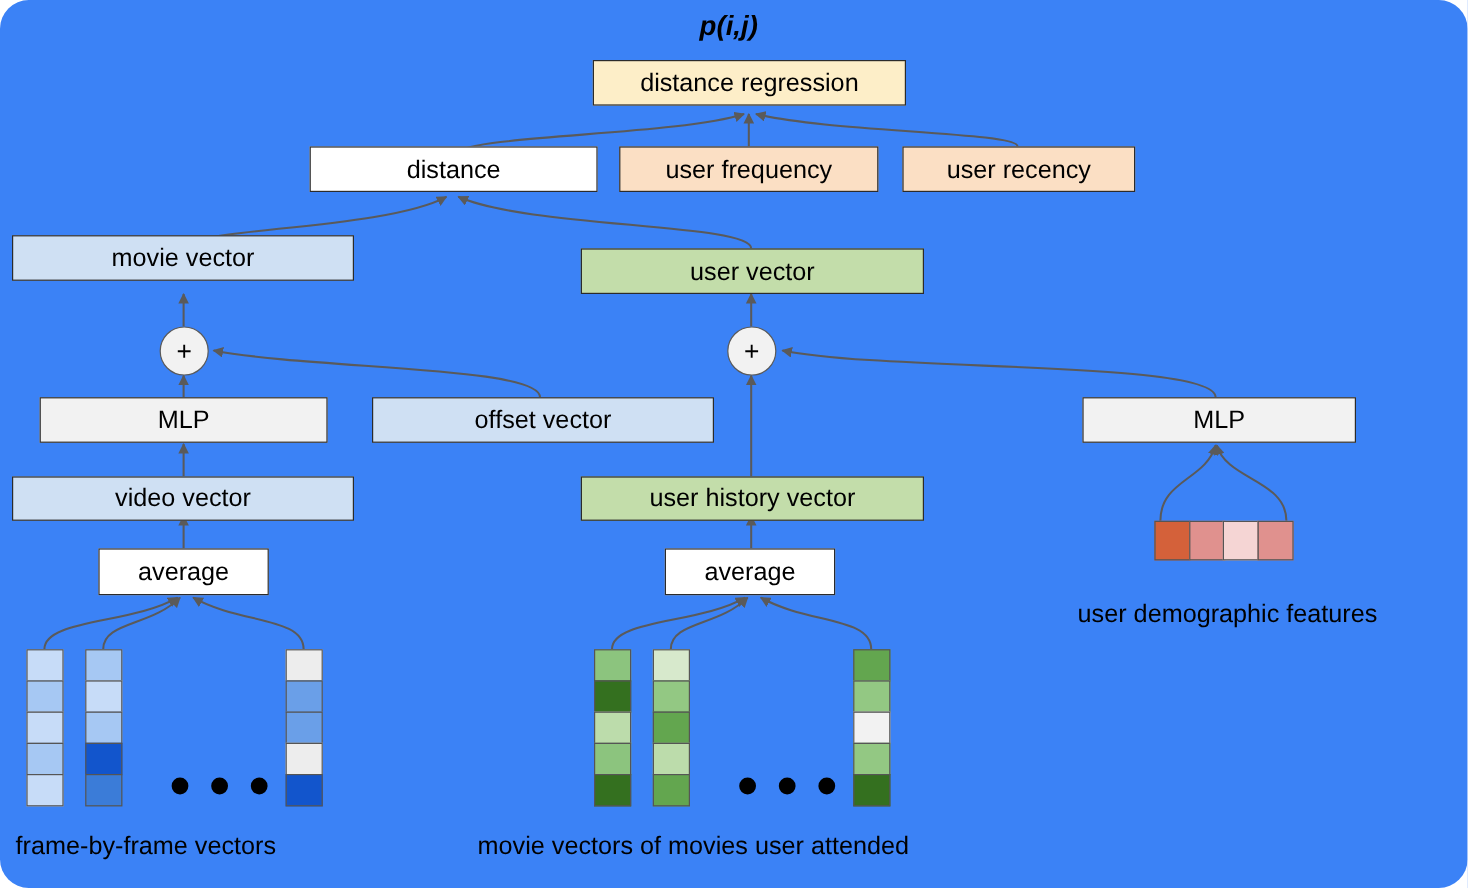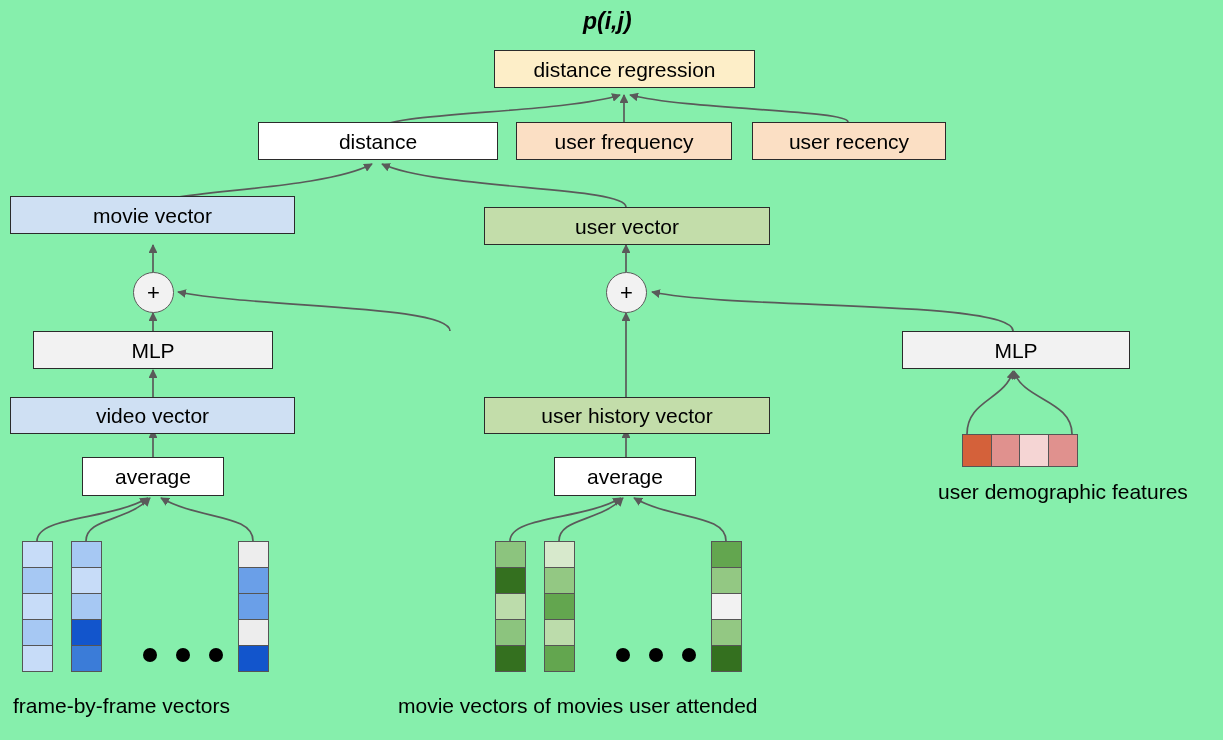--- a/index.html
+++ b/index.html
@@ -9,22 +9,23 @@
     background: #ffffff;
   }
   body {
     font-family: "Liberation Sans", sans-serif;
     -webkit-font-smoothing: antialiased;
   }
   #canvas {
     position: relative;
     width: 1223px;
     height: 740px;
-    background: #86efac;
+    background: #3b82f6;
     overflow: hidden;
+    border-radius: 24px;
   }
   #edges {
     position: absolute;
     left: 0;
     top: 0;
     width: 1223px;
     height: 740px;
     pointer-events: none;
   }
   .node {
@@ -179,39 +180,40 @@
   <div class="node" style="left:10px; top:196px; width:285px; height:38px; background:#cfe0f3;">movie vector</div>
 
   <div class="node" style="left:484px; top:207px; width:286px; height:38px; background:#c3ddaa;">user vector</div>
 
   <div class="plus-node" style="left:133px; top:272px; width:41px; height:41px;">+</div>
 
   <div class="plus-node" style="left:606px; top:272px; width:41px; height:41px;">+</div>
 
   <div class="node" style="left:33px; top:331px; width:240px; height:38px; background:#f2f2f2;">MLP</div>
 
+  <div class="node" style="left:310px; top:331px; width:285px; height:38px; background:#cfe0f3;">offset vector</div>
 
   <div class="node" style="left:902px; top:331px; width:228px; height:38px; background:#f2f2f2;">MLP</div>
 
   <div class="node" style="left:484px; top:397px; width:286px; height:37px; background:#c3ddaa;">user history vector</div>
 
   <div class="node" style="left:10px; top:397px; width:285px; height:37px; background:#cfe0f3;">video vector</div>
 
   <div class="node" style="left:82px; top:457px; width:142px; height:39px; background:#ffffff;">average</div>
 
   <div class="node" style="left:554px; top:457px; width:142px; height:39px; background:#ffffff;">average</div>
 
   <div class="hrow" id="demographic-row" style="left:962px; top:434px; width:116px; height:33px;">
       <div class="hcell" style="background: rgb(212, 97, 58);"></div>
       <div class="hcell" style="background: rgb(224, 145, 142);"></div>
       <div class="hcell" style="background: rgb(245, 213, 212);"></div>
       <div class="hcell" style="background: rgb(224, 145, 142);"></div>
     </div>
 
-  <div class="plain-label" style="left:898px; top:480px;margin-left:40px;">user demographic features</div>
+  <div class="plain-label" style="left:898px; top:500px;">user demographic features</div>
 
   <div class="vcol" id="frame-col-0" style="left:22px; top:541px; width:31px; height:131px;">
       <div class="vcell" style="background: rgb(199, 220, 248);"></div>
       <div class="vcell" style="background: rgb(166, 200, 243);"></div>
       <div class="vcell" style="background: rgb(199, 220, 248);"></div>
       <div class="vcell" style="background: rgb(166, 200, 243);"></div>
       <div class="vcell" style="background: rgb(199, 220, 248);"></div>
     </div>
   <div class="vcol" id="frame-col-1" style="left:71px; top:541px; width:31px; height:131px;">
       <div class="vcell" style="background: rgb(166, 200, 243);"></div>

